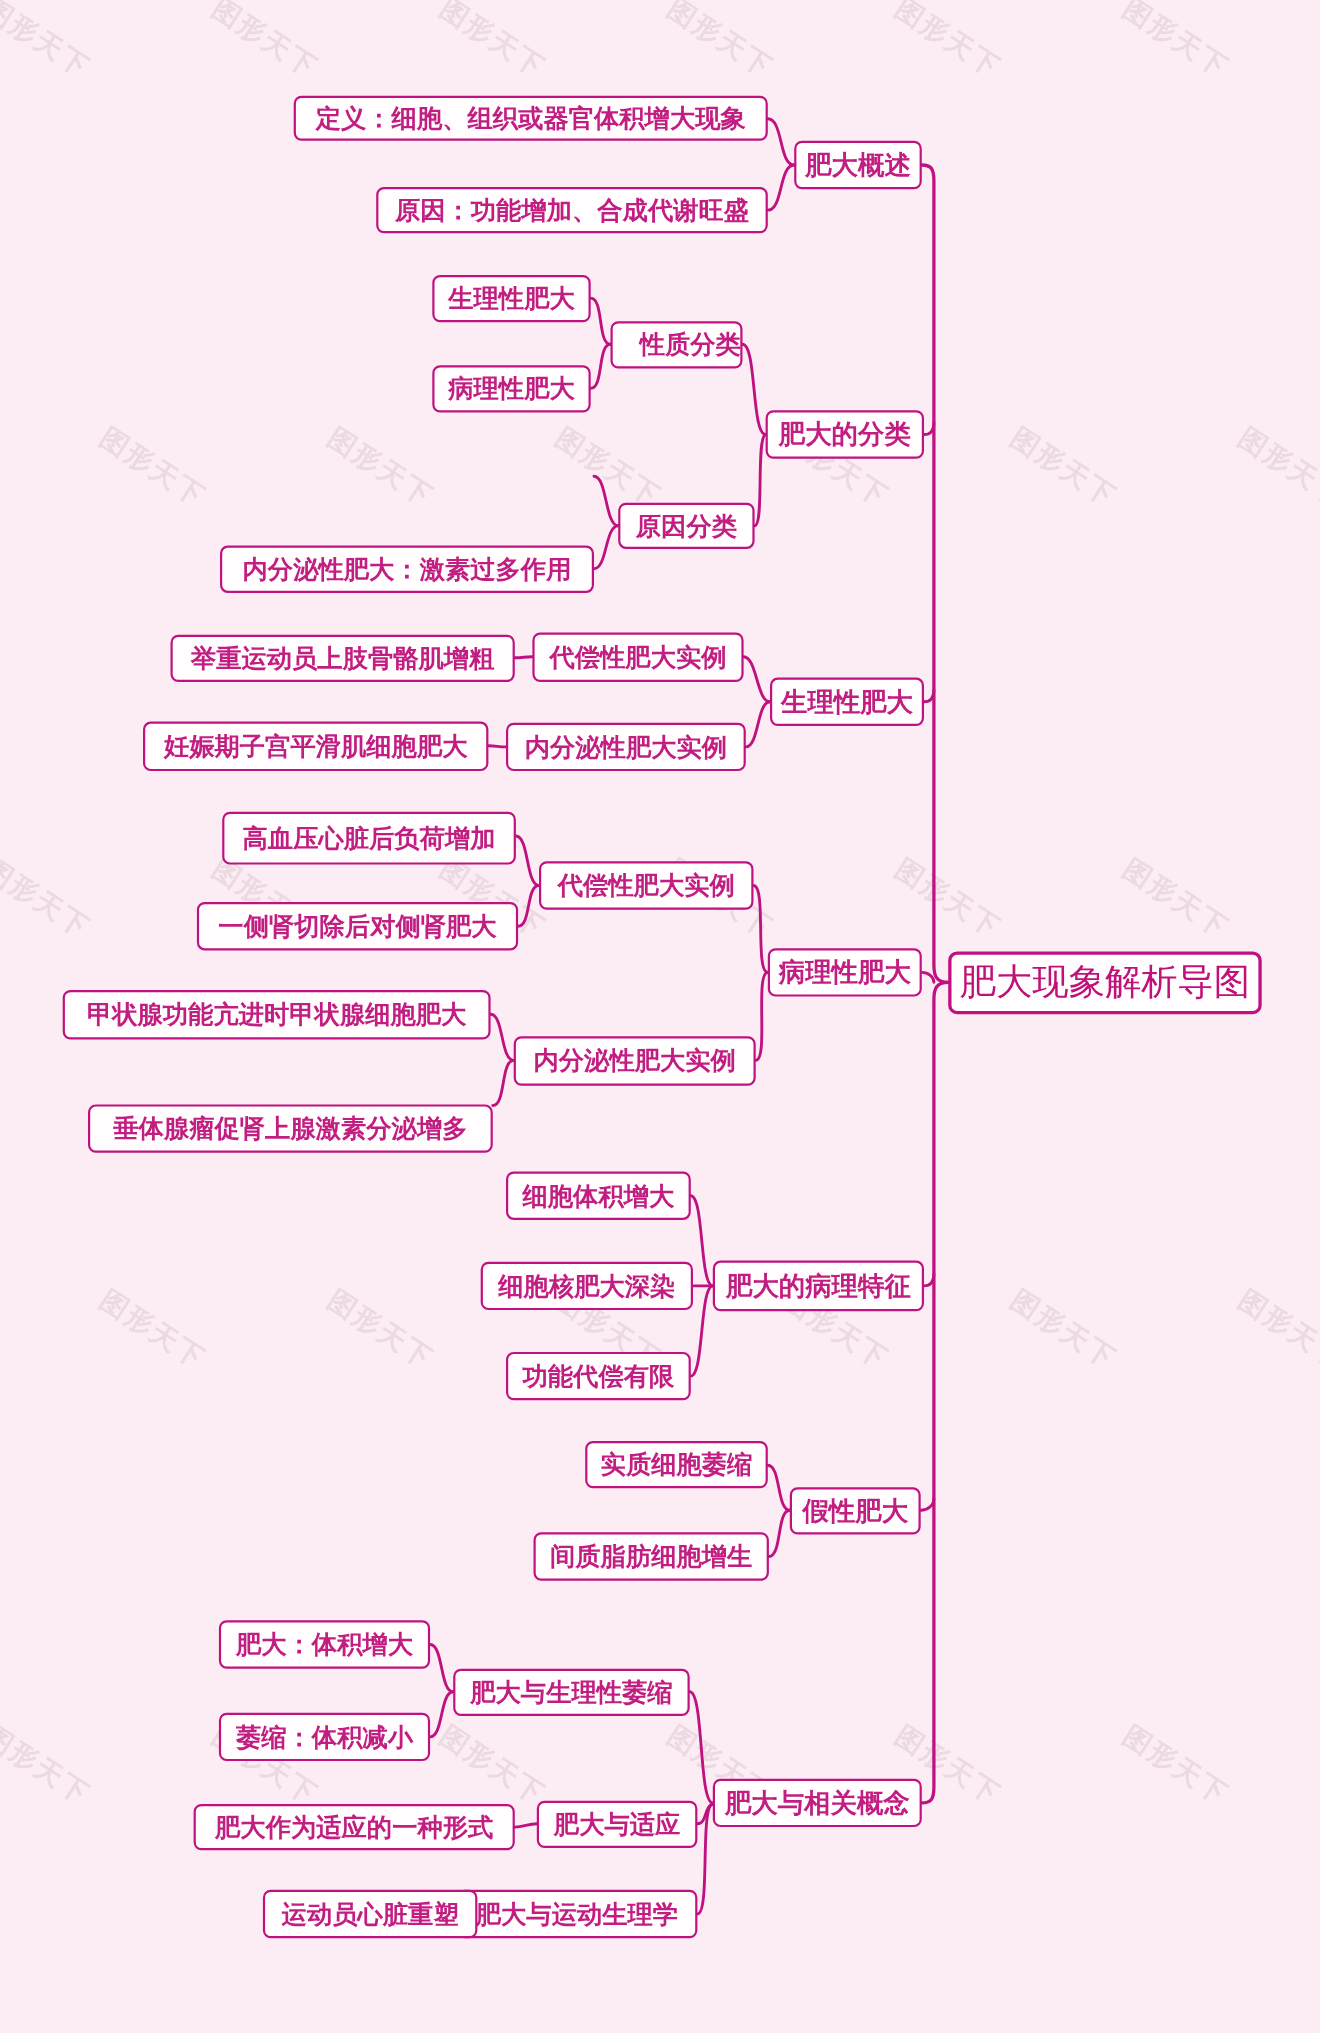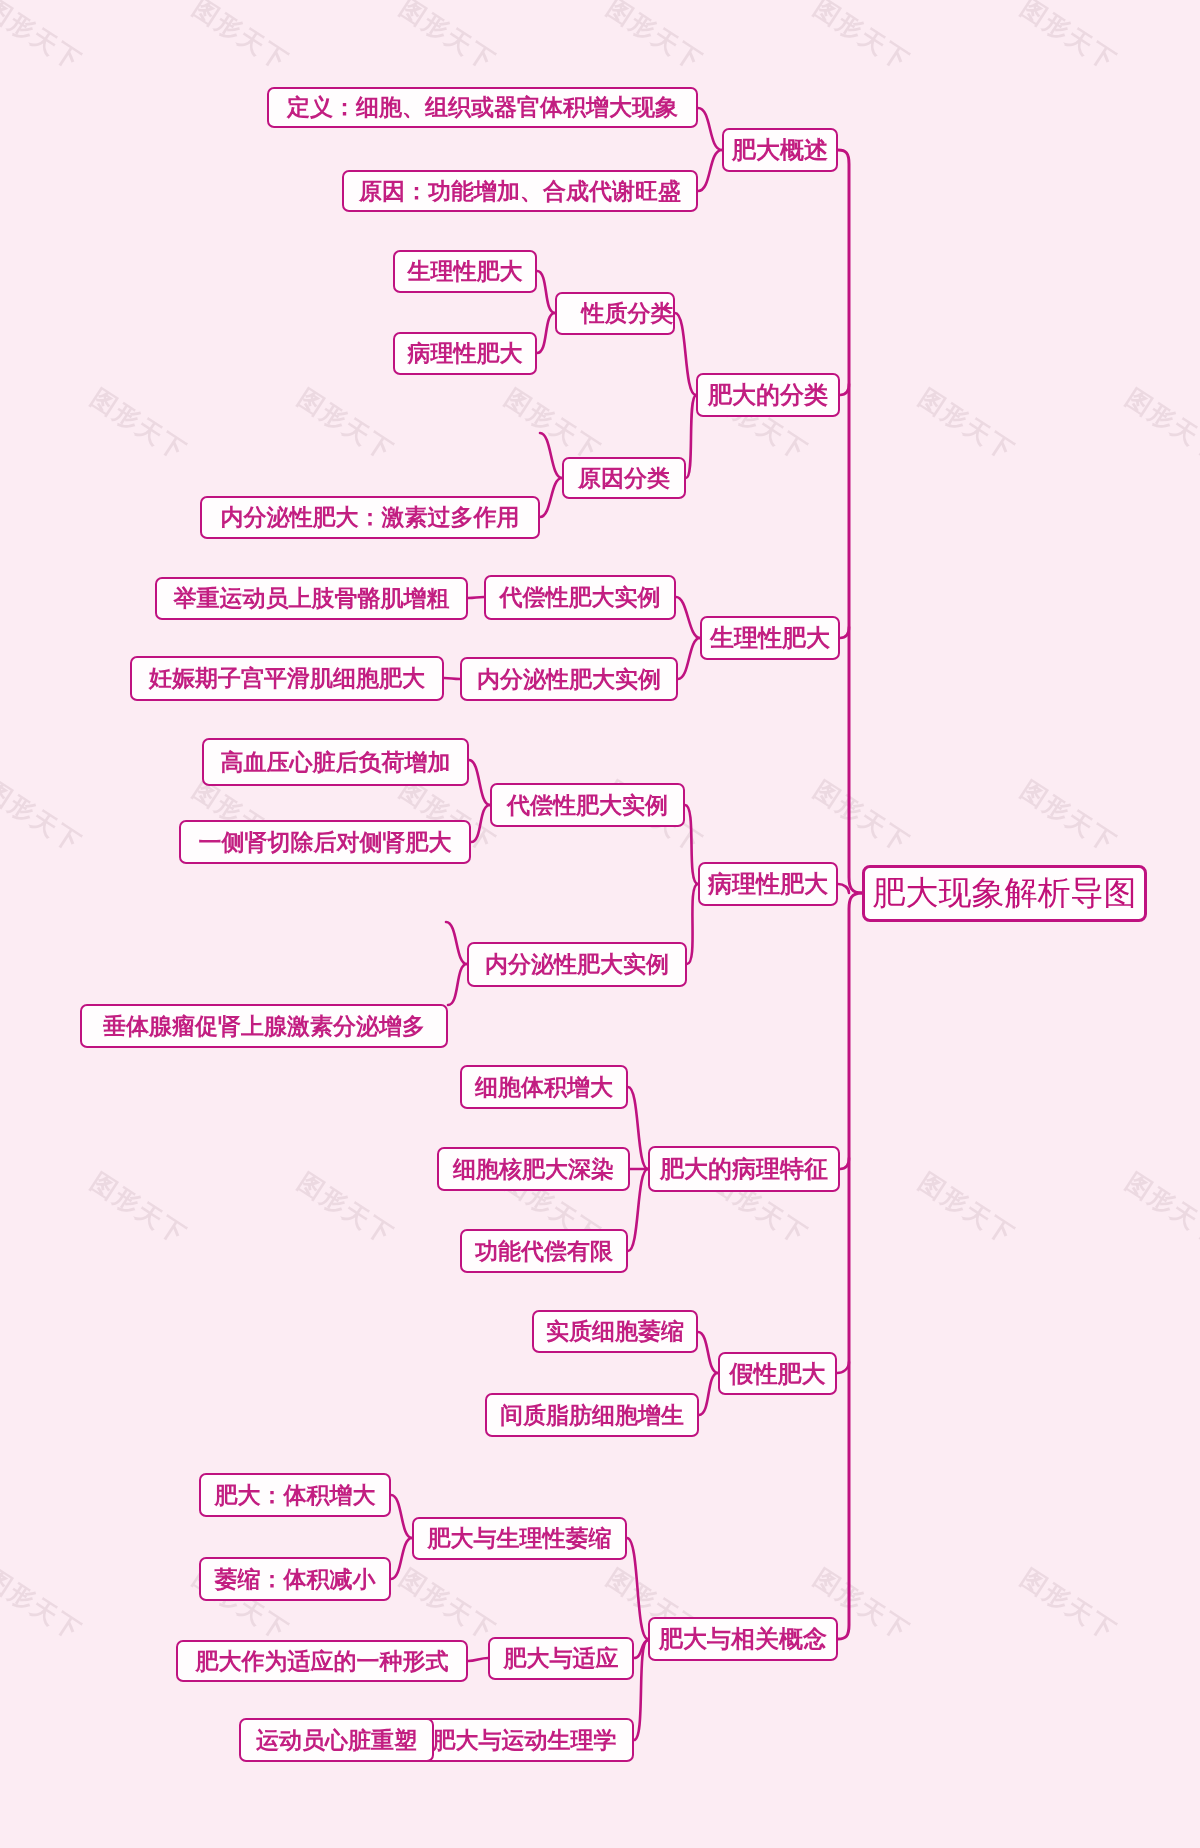--- a/index.html
+++ b/index.html
@@ -147,20 +147,21 @@
   <div class="node" style="left:484px;top:575px;width:192px;height:45px;">代偿性肥大实例</div>
   <div class="node" style="left:155px;top:577px;width:313px;height:43px;">举重运动员上肢骨骼肌增粗</div>
   <div class="node" style="left:460px;top:657px;width:218px;height:44px;">内分泌性肥大实例</div>
   <div class="node" style="left:130px;top:656px;width:314px;height:45px;">妊娠期子宫平滑肌细胞肥大</div>
 
   <div class="node branch" style="left:698px;top:862px;width:140px;height:44px;">病理性肥大</div>
   <div class="node" style="left:490px;top:783px;width:195px;height:44px;">代偿性肥大实例</div>
   <div class="node" style="left:202px;top:738px;width:267px;height:48px;">高血压心脏后负荷增加</div>
   <div class="node" style="left:179px;top:820px;width:292px;height:44px;">一侧肾切除后对侧肾肥大</div>
   <div class="node" style="left:467px;top:942px;width:220px;height:45px;">内分泌性肥大实例</div>
+  <div class="node" style="left:57px;top:900px;width:389px;height:45px;">甲状腺功能亢进时甲状腺细胞肥大</div>
   <div class="node" style="left:80px;top:1004px;width:368px;height:44px;">垂体腺瘤促肾上腺激素分泌增多</div>
 
   <div class="node branch" style="left:648px;top:1146px;width:192px;height:46px;">肥大的病理特征</div>
   <div class="node" style="left:460px;top:1065px;width:168px;height:44px;">细胞体积增大</div>
   <div class="node" style="left:437px;top:1147px;width:193px;height:44px;">细胞核肥大深染</div>
   <div class="node" style="left:460px;top:1229px;width:168px;height:44px;">功能代偿有限</div>
 
   <div class="node branch" style="left:718px;top:1352px;width:119px;height:43px;">假性肥大</div>
   <div class="node" style="left:532px;top:1310px;width:166px;height:43px;">实质细胞萎缩</div>
   <div class="node" style="left:485px;top:1393px;width:214px;height:44px;">间质脂肪细胞增生</div>

